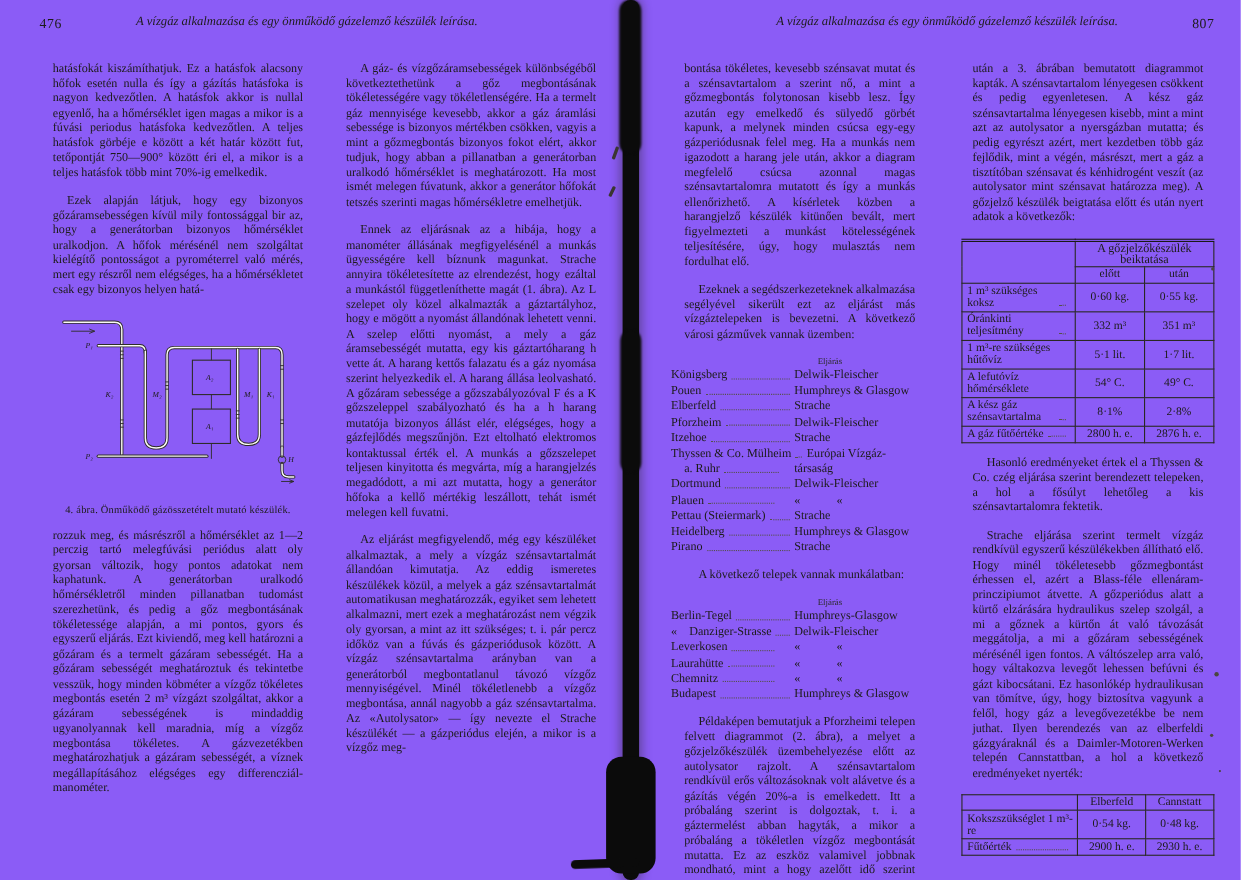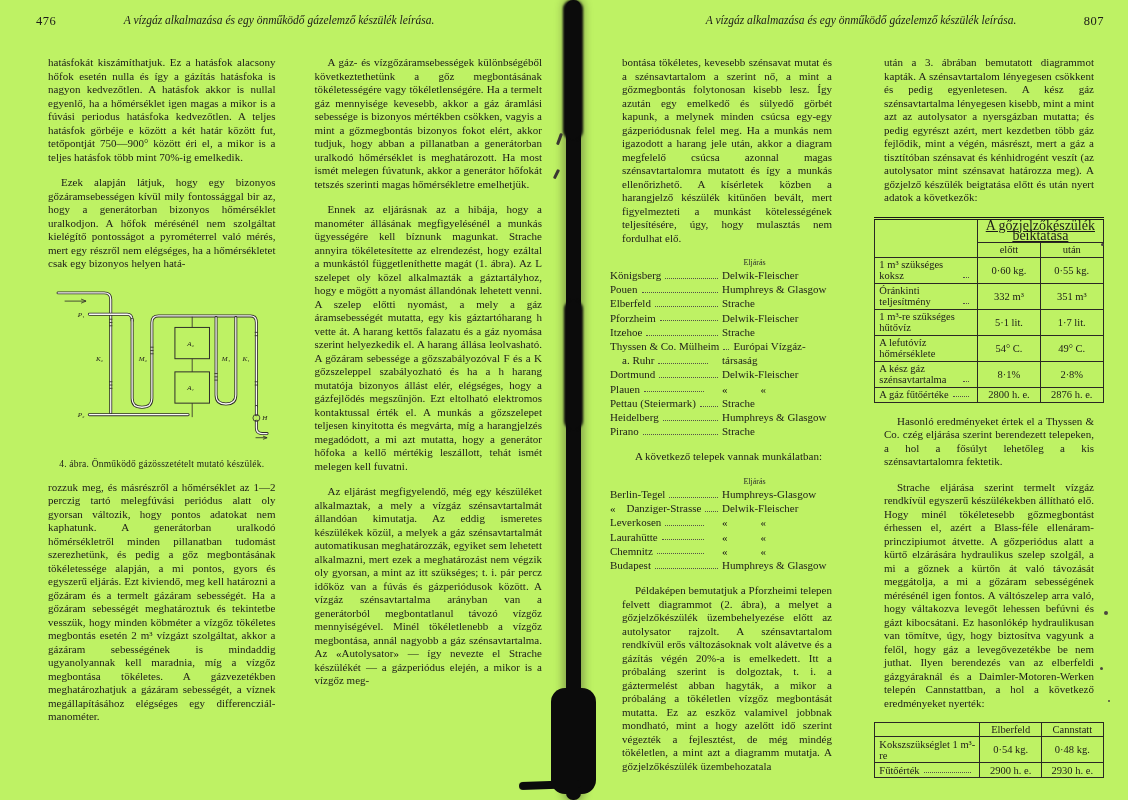--- a/index.html
+++ b/index.html
@@ -1,16 +1,16 @@
 <!DOCTYPE html>
 <html><head>
 <meta charset="utf-8">
 <style>
   html,body{margin:0;padding:0;}
-  #spread{position:relative;width:1128px;height:800px;background:#bef264;overflow:hidden;
+  #spread{position:relative;width:1128px;height:800px;background:#8b5cf6;overflow:hidden;
           font-family:"Liberation Serif","DejaVu Serif",serif;color:#1c1b18;}
   .page{position:absolute;top:0;height:800px;}
   #page-left{left:0;width:558px;}
   #page-right{left:594px;width:534px;}
   .phead{position:relative;height:24px;margin-top:12px;}
   .pnum{position:absolute;top:2px;font-size:12.5px;letter-spacing:.5px;}
   .pnum.l{left:36px;} .pnum.r{right:24px;}
   .ptitle{position:absolute;left:30px;right:30px;top:2px;text-align:center;
           font-style:italic;font-size:11.5px;white-space:nowrap;}
   .cols{display:flex;}
@@ -33,21 +33,21 @@
   .elj{font-size:8px;padding-left:57%;line-height:11px;color:#2a2a2a;}
   .prow{display:flex;line-height:14.2px;}
   .place{white-space:nowrap;}
   .lead{flex:1;border-bottom:1px dotted #55504a;margin:0 4px 3.5px 4px;min-width:6px;}
   .proc{width:122px;white-space:nowrap;}
   table{border-collapse:collapse;font-size:10.5px;margin:7px auto 8px auto;width:98%;}
   table,th,td{border:1px solid #2a2824;}
   #t1{border-top:3px double #1a1916;}
   th{font-weight:normal;padding:1px 4px;}
   td{padding:1.5px 4px;}
-  .thspan{font-size:14px;text-align:center;line-height:10px;text-decoration:underline;}
+  .thspan{font-size:11px;text-align:center;line-height:10px;}
   .subhead td{text-align:center;font-size:10.5px;}
   .vcell{text-align:center;white-space:nowrap;width:64px;}
   .rlabel{display:flex;}
   .rlabel .lead{margin-bottom:3px;}
   
   .bind{position:absolute;background:#0b0b0b;}
   #bindstrip{left:566px;top:0;width:15px;height:800px;border-radius:7px;
              box-shadow:0 0 9px 3px rgba(40,35,30,.38);filter:blur(.5px);}
   #bindtop{left:563px;top:0;width:20px;height:140px;border-radius:9px;filter:blur(.8px);}
   #bindmid{left:564px;top:300px;width:19px;height:130px;border-radius:9px;filter:blur(.8px);}
@@ -133,20 +133,21 @@
   </div>
 
   <div class="page" id="page-right">
     <div class="phead">
       <span class="ptitle">A vízgáz alkalmazása és egy önműködő gázelemző készülék leírása.</span>
       <span class="pnum r">807</span>
     </div>
     <div class="cols">
       <div class="col">
         <p>bontása tökéletes, kevesebb szénsavat mutat és a szénsavtartalom a szerint nő, a mint a gőzmegbontás folytonosan kisebb lesz. Így azután egy emelkedő és sülyedő görbét kapunk, a melynek minden csúcsa egy-egy gázperiódusnak felel meg. Ha a munkás nem igazodott a harang jele után, akkor a diagram megfelelő csúcsa azonnal magas szénsavtartalomra mutatott és így a munkás ellenőrizhető. A kísérletek közben a harangjelző készülék kitünően bevált, mert figyelmezteti a munkást kötelességének teljesítésére, úgy, hogy mulasztás nem fordulhat elő.</p>
+        <p class="ind sp">Ezeknek a segédszerkezeteknek alkalmazása segélyével sikerült ezt az eljárást más vízgáztelepeken is bevezetni. A következő városi gázművek vannak üzemben:</p>
 
         <div class="plist">
           <div class="elj">Eljárás</div>
           <div class="prow">
               <span class="place">Königsberg</span>
               <span class="lead"></span>
               <span class="proc">Delwik-Fleischer</span>
             </div>
           <div class="prow">
               <span class="place">Pouen</span>

